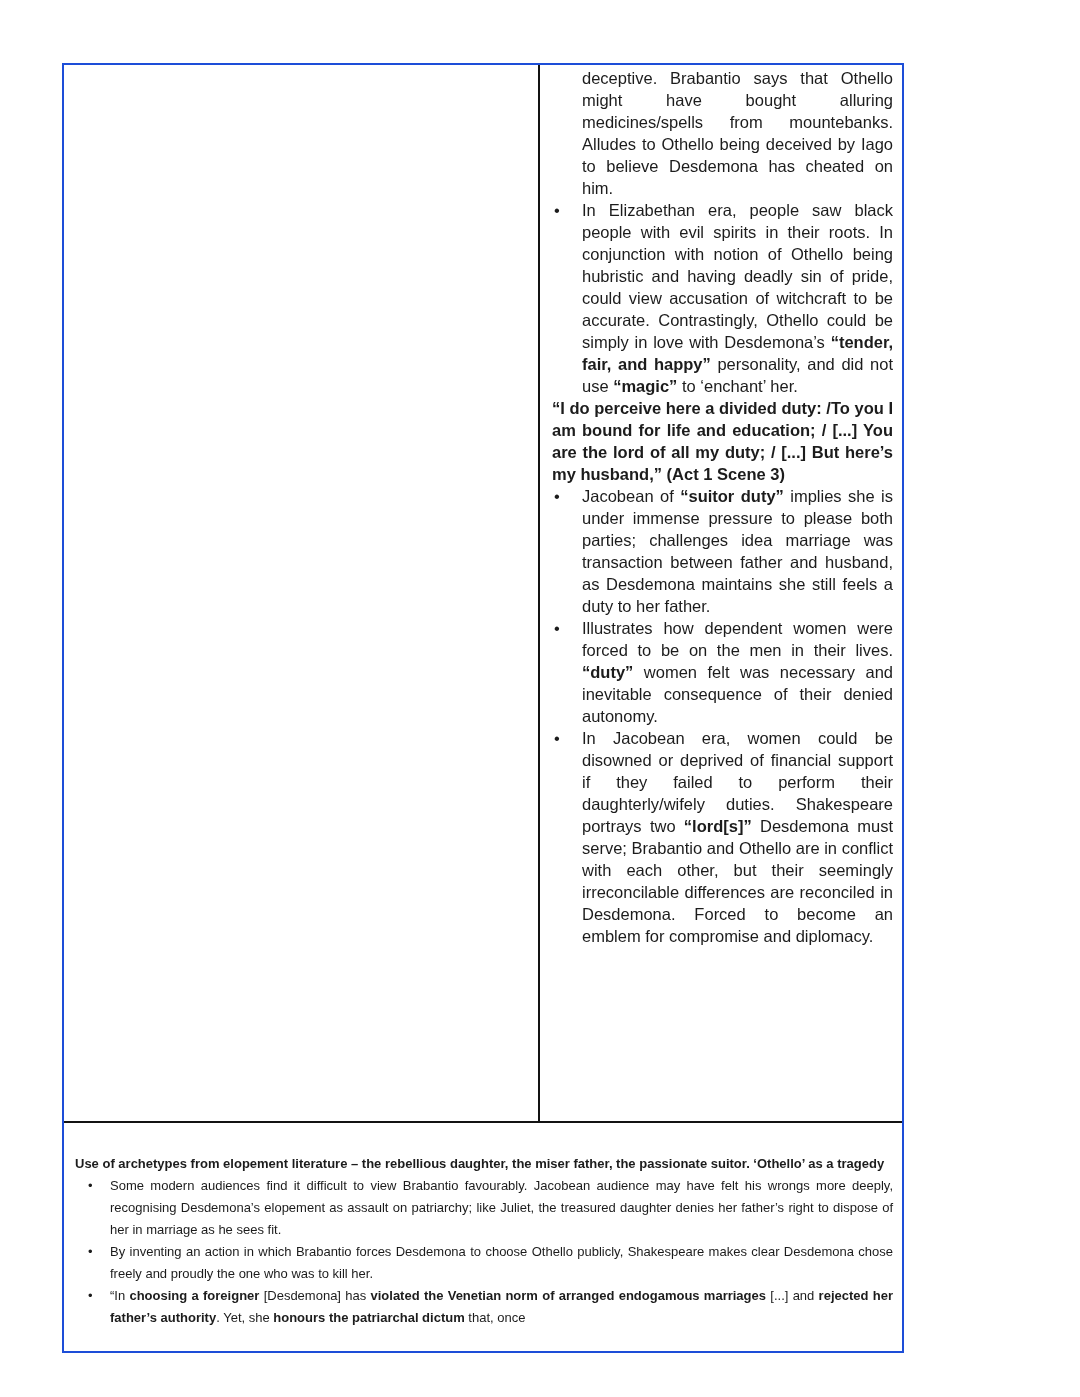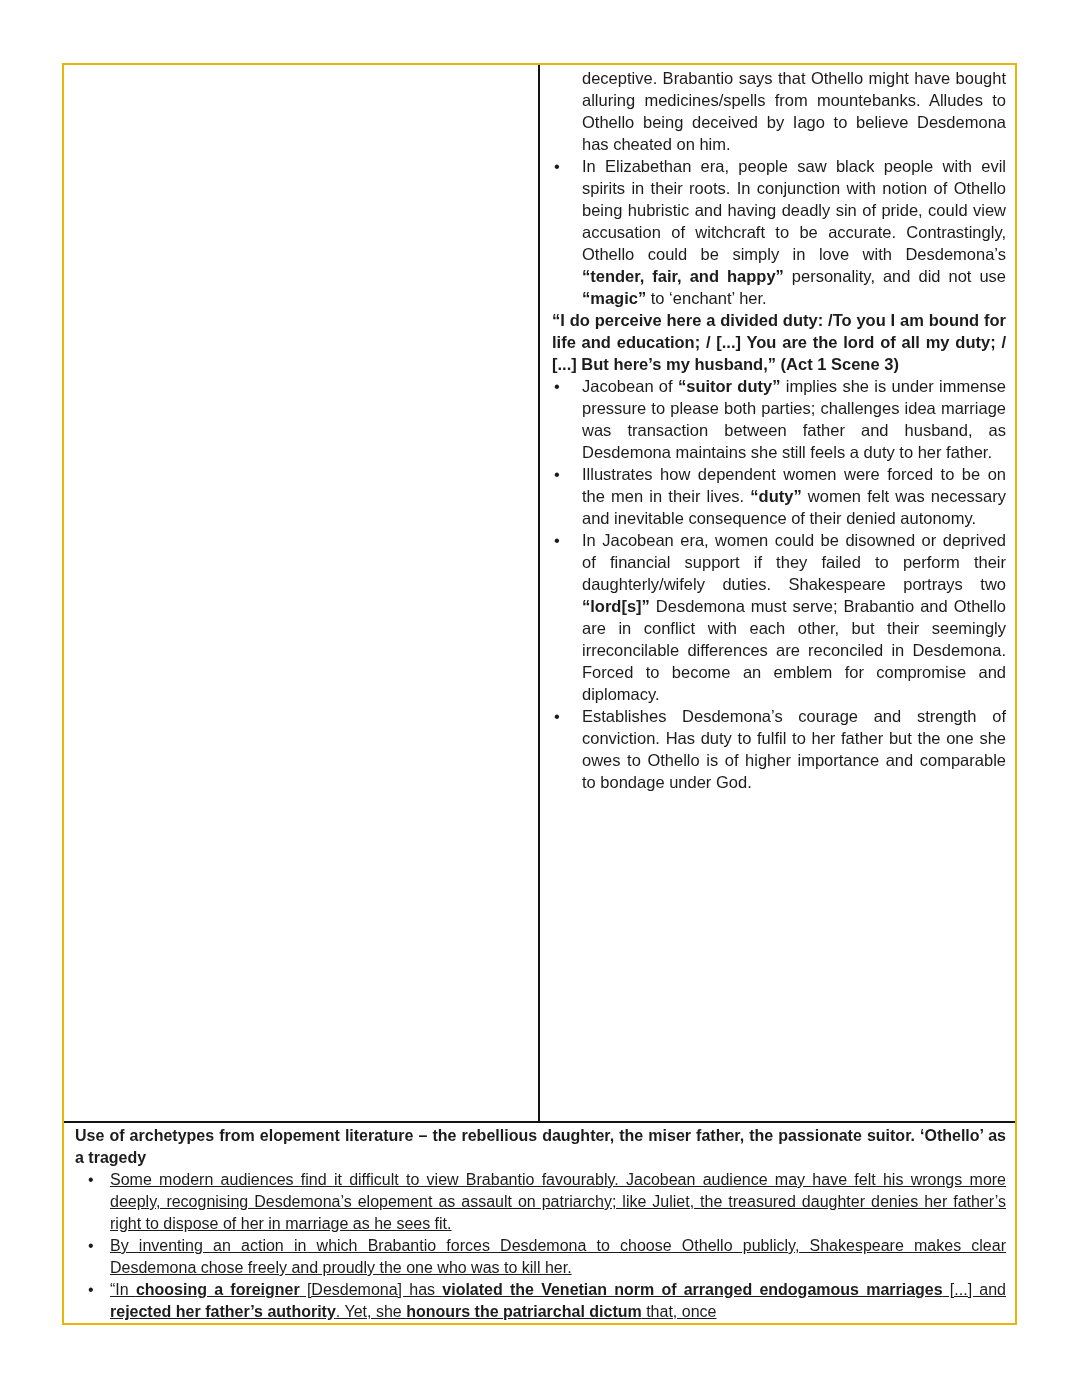--- a/index.html
+++ b/index.html
@@ -7,22 +7,22 @@
   body {
     width: 1080px; height: 1397px;
     background: #ffffff;
     font-family: "Liberation Sans", "DejaVu Sans", sans-serif;
     color: #1c1c1c;
     position: relative;
   }
   .doc-table {
     position: absolute;
     left: 62px; top: 63px;
-    width: 955px;
-    border: 2px solid #eab308;
+    width: 842px;
+    border: 2px solid #1d4ed8;
     background: #ffffff;
   }
   .row-analysis {
     display: flex;
     align-items: stretch;
     height: 1058px;
     border-bottom: 2px solid #131313;
   }
   .cell-left {
     width: 476px;
@@ -52,31 +52,31 @@
   .bullets li::before {
     content: "\2022";
     position: absolute;
     left: 2px; top: 0;
   }
   .quote-heading {
     text-align: justify;
   }
   .row-archetypes {
     padding: 2px 9px 0 11px;
-    font-size: 16px;
+    font-size: 13px;
     line-height: 22px;
     height: 200px;
     overflow: hidden;
+    margin-top: 28px;
   }
   .row-archetypes .section-heading {
     text-align: justify;
   }
   .row-archetypes .bullets li {
     padding-left: 35px;
-    text-decoration: underline;
   }
   .row-archetypes .bullets li::before {
     left: 13px;
   }
   b { font-weight: bold; }
 </style>
 </head>
 <body>
 
 <div class="doc-table">
@@ -85,21 +85,20 @@
     <div class="cell-right">
       <p class="para-indent"><span>deceptive. Brabantio says that Othello might have bought alluring medicines/spells from mountebanks. Alludes to Othello being deceived by Iago to believe Desdemona has cheated on him.</span></p>
       <ul class="bullets">
           <li><span>In Elizabethan era, people saw black people with evil spirits in their roots. In conjunction with notion of Othello being hubristic and having deadly sin of pride, could view accusation of witchcraft to be accurate. Contrastingly, Othello could be simply in love with Desdemona’s </span><b>“tender, fair, and happy”</b><span> personality, and did not use </span><b>“magic”</b><span> to ‘enchant’ her.</span></li>
         </ul>
       <p class="quote-heading"><b>“I do perceive here a divided duty: /To you I am bound for life and education; / [...] You are the lord of all my duty; / [...] But here’s my husband,” (Act 1 Scene 3)</b></p>
       <ul class="bullets">
           <li><span>Jacobean of </span><b>“suitor duty”</b><span> implies she is under immense pressure to please both parties; challenges idea marriage was transaction between father and husband, as Desdemona maintains she still feels a duty to her father.</span></li>
           <li><span>Illustrates how dependent women were forced to be on the men in their lives. </span><b>“duty”</b><span> women felt was necessary and inevitable consequence of their denied autonomy.</span></li>
           <li><span>In Jacobean era, women could be disowned or deprived of financial support if they failed to perform their daughterly/wifely duties. Shakespeare portrays two </span><b>“lord[s]”</b><span> Desdemona must serve; Brabantio and Othello are in conflict with each other, but their seemingly irreconcilable differences are reconciled in Desdemona. Forced to become an emblem for compromise and diplomacy.</span></li>
-          <li><span>Establishes Desdemona’s courage and strength of conviction. Has duty to fulfil to her father but the one she owes to Othello is of higher importance and comparable to bondage under God.</span></li>
         </ul>
     </div>
   </div>
   <div class="row-archetypes">
     <p class="section-heading"><b>Use of archetypes from elopement literature – the rebellious daughter, the miser father, the passionate suitor. ‘Othello’ as a tragedy</b></p>
     <ul class="bullets">
         <li><span>Some modern audiences find it difficult to view Brabantio favourably. Jacobean audience may have felt his wrongs more deeply, recognising Desdemona’s elopement as assault on patriarchy; like Juliet, the treasured daughter denies her father’s right to dispose of her in marriage as he sees fit.</span></li>
         <li><span>By inventing an action in which Brabantio forces Desdemona to choose Othello publicly, Shakespeare makes clear Desdemona chose freely and proudly the one who was to kill her.</span></li>
         <li><span>“In </span><b>choosing a foreigner</b><span> [Desdemona] has </span><b>violated the Venetian norm of arranged endogamous marriages</b><span> [...] and </span><b>rejected her father’s authority</b><span>. Yet, she </span><b>honours the patriarchal dictum</b><span> that, once</span></li>
       </ul>

